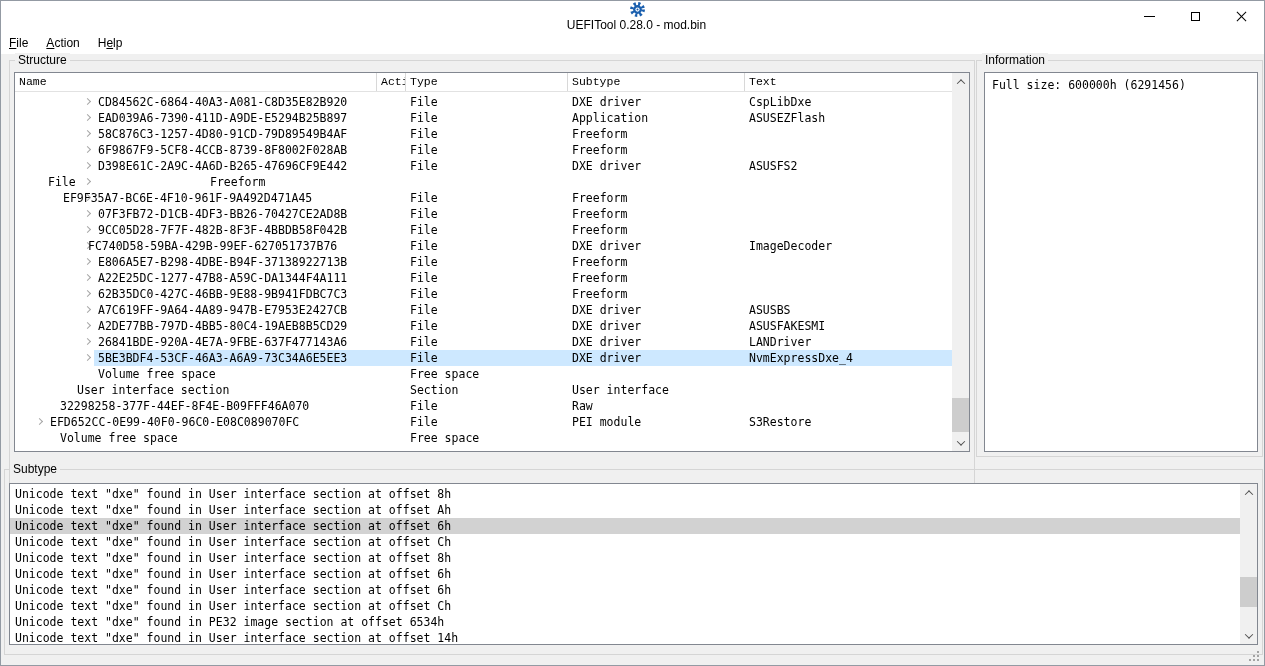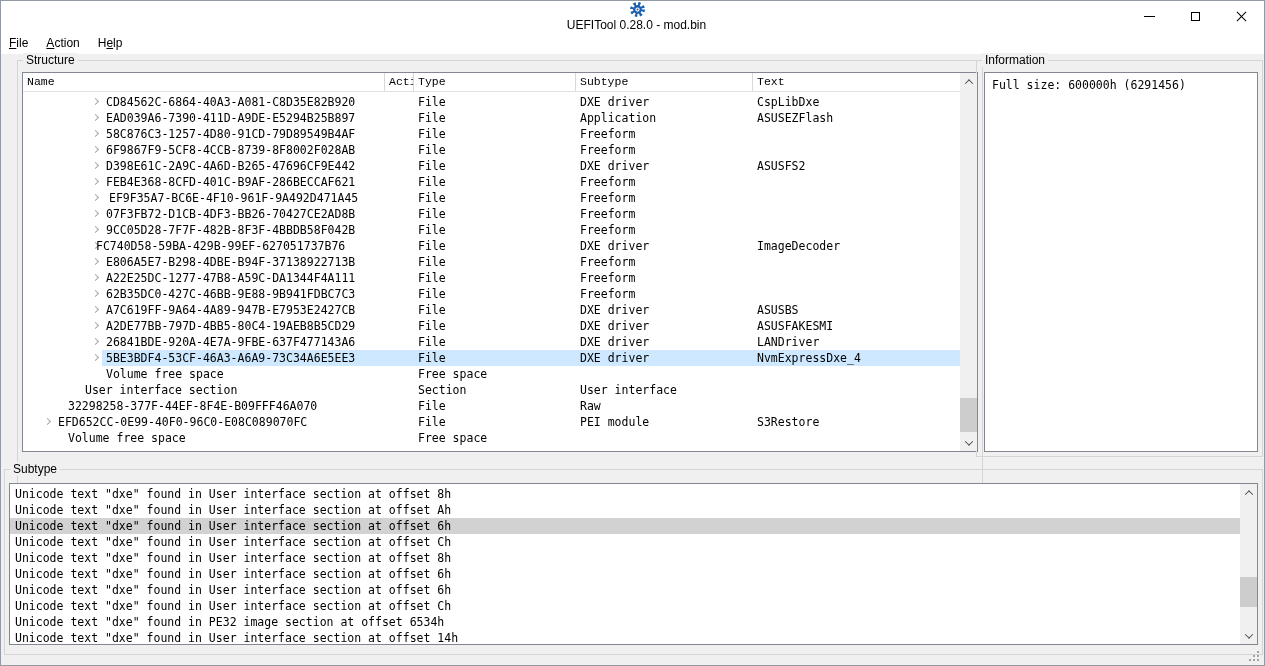--- a/index.html
+++ b/index.html
@@ -22,21 +22,21 @@
   .glyph-close:before{transform:rotate(45deg);}
   .glyph-close:after{transform:rotate(-45deg);}
   
   .menubar{position:absolute;left:0;top:30px;width:100%;height:23px;background:#ffffff;display:flex;align-items:center;}
   .menu-item{padding:3px 9px;}
   .menu-item:first-child{padding-left:8px;}
   .mn{text-decoration:underline;}
   
   .groupbox{position:absolute;border:1px solid #d5d5d5;}
   .gb-label{position:absolute;top:-8px;left:5px;background:#f0f0f0;padding:0 3px;font-size:12px;}
-  #gb-structure{left:16px;top:59px;width:966px;height:501px;}
+  #gb-structure{left:8px;top:59px;width:966px;height:501px;}
   #gb-information{left:975px;top:59px;width:287px;height:397px;}
   #gb-messages{left:3px;top:468px;width:1259px;height:186px;}
   
   .frame{position:absolute;background:#fff;border:1px solid #828790;overflow:hidden;
          font-family:"DejaVu Sans Mono",monospace;font-size:11.5px;}
   #tree-frame{left:4px;top:11px;width:956px;height:380px;}
   #info-frame{left:7px;top:11px;width:274px;height:380px;}
   #msg-frame{left:4px;top:13px;width:1249px;height:162px;}
   
   .thead{display:flex;height:19px;line-height:18px;border-bottom:1px solid #e2e2e2;background:#fff;position:relative;z-index:2;}
@@ -154,29 +154,28 @@
           <div class="trow">
             <span class="chev" style="left: 70px;"></span>
             <div class="tc c-name" style="padding-left: 83px;">D398E61C-2A9C-4A6D-B265-47696CF9E442</div>
             <div class="tc c-act"></div>
             <div class="tc c-type">File</div>
             <div class="tc c-sub">DXE driver</div>
             <div class="tc c-text">ASUSFS2</div>
           </div>
           <div class="trow">
             <span class="chev" style="left: 70px;"></span>
-            <div class="tc c-name" style="padding-left: 83px;">FEB4E368-8CFD-401C-B9AF-286BECCAF621</div>
-            <div class="tc c-act"></div>
-            <div class="tc c-type">File</div>
-            <div class="tc c-sub">Freeform</div>
-            <div class="tc c-text"></div>
-          </div>
-          <div class="trow">
-            <span class="chev" style="left: 70px;"></span>
-            <div class="tc c-name" style="padding-left: 86px;">EF9F35A7-BC6E-4F10-961F-9A492D471A45</div>
+            <div class="tc c-act"></div>
+            <div class="tc c-type">File</div>
+            <div class="tc c-sub">Freeform</div>
+            <div class="tc c-text"></div>
+          </div>
+          <div class="trow">
+            <span class="chev" style="left: 70px;"></span>
+            <div class="tc c-name" style="padding-left: 48px;">EF9F35A7-BC6E-4F10-961F-9A492D471A45</div>
             <div class="tc c-act"></div>
             <div class="tc c-type">File</div>
             <div class="tc c-sub">Freeform</div>
             <div class="tc c-text"></div>
           </div>
           <div class="trow">
             <span class="chev" style="left: 70px;"></span>
             <div class="tc c-name" style="padding-left: 83px;">07F3FB72-D1CB-4DF3-BB26-70427CE2AD8B</div>
             <div class="tc c-act"></div>
             <div class="tc c-type">File</div>

